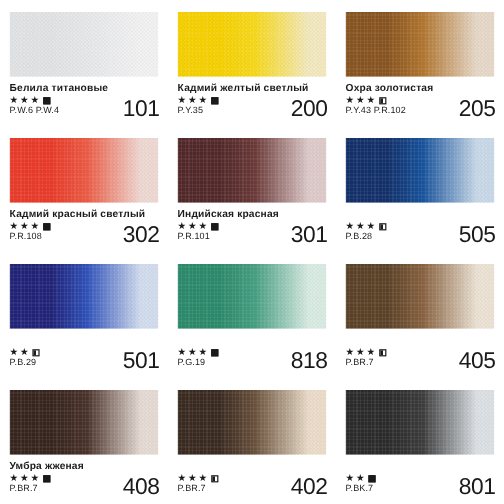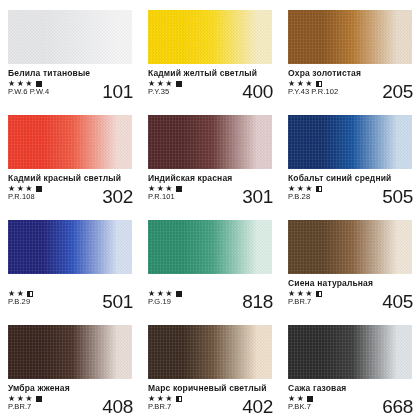--- a/index.html
+++ b/index.html
@@ -166,21 +166,21 @@
       </div>
       <div class="metarow">
         <div class="stars">
           <span class="star">★</span>
           <span class="star">★</span>
           <span class="star">★</span>
           <span class="opacity-box op-full"></span>
         </div>
       </div>
       <div class="pigment">P.Y.35</div>
-      <div class="code">400</div>
+      <div class="code">200</div>
     </div>
     <div class="cell">
       <div class="swatch">
         <div class="grad" style="background: linear-gradient(90deg, rgb(138, 85, 32) 0%, rgb(138, 85, 32) 28%, rgb(180, 119, 47) 52%, rgb(234, 220, 203) 88%, rgb(234, 220, 203) 100%);"></div>
         <div class="weave"></div>
         <div class="weave2"></div>
       </div>
       <div class="info">
         <div class="pname">Охра золотистая</div>
       </div>
@@ -234,23 +234,20 @@
       </div>
       <div class="pigment">P.R.101</div>
       <div class="code">301</div>
     </div>
     <div class="cell">
       <div class="swatch">
         <div class="grad" style="background: linear-gradient(90deg, rgb(18, 48, 107) 0%, rgb(18, 48, 107) 28%, rgb(23, 84, 159) 52%, rgb(203, 220, 236) 88%, rgb(203, 220, 236) 100%);"></div>
         <div class="weave"></div>
         <div class="weave2"></div>
       </div>
-      <div class="info">
-        <div class="pname">Кобальт синий средний</div>
-      </div>
       <div class="metarow">
         <div class="stars">
           <span class="star">★</span>
           <span class="star">★</span>
           <span class="star">★</span>
           <span class="opacity-box op-semi"></span>
         </div>
       </div>
       <div class="pigment">P.B.28</div>
       <div class="code">505</div>
@@ -287,23 +284,20 @@
       </div>
       <div class="pigment">P.G.19</div>
       <div class="code">818</div>
     </div>
     <div class="cell">
       <div class="swatch">
         <div class="grad" style="background: linear-gradient(90deg, rgb(92, 66, 39) 0%, rgb(92, 66, 39) 28%, rgb(138, 99, 64) 52%, rgb(240, 230, 215) 88%, rgb(240, 230, 215) 100%);"></div>
         <div class="weave"></div>
         <div class="weave2"></div>
       </div>
-      <div class="info">
-        <div class="pname">Сиена натуральная</div>
-      </div>
       <div class="metarow">
         <div class="stars">
           <span class="star">★</span>
           <span class="star">★</span>
           <span class="star">★</span>
           <span class="opacity-box op-semi"></span>
         </div>
       </div>
       <div class="pigment">P.BR.7</div>
       <div class="code">405</div>
@@ -327,46 +321,40 @@
       </div>
       <div class="pigment">P.BR.7</div>
       <div class="code">408</div>
     </div>
     <div class="cell">
       <div class="swatch">
         <div class="grad" style="background: linear-gradient(90deg, rgb(58, 42, 32) 0%, rgb(58, 42, 32) 28%, rgb(107, 82, 60) 52%, rgb(239, 224, 204) 88%, rgb(239, 224, 204) 100%);"></div>
         <div class="weave"></div>
         <div class="weave2"></div>
       </div>
-      <div class="info">
-        <div class="pname">Марс коричневый светлый</div>
-      </div>
       <div class="metarow">
         <div class="stars">
           <span class="star">★</span>
           <span class="star">★</span>
           <span class="star">★</span>
           <span class="opacity-box op-semi"></span>
         </div>
       </div>
       <div class="pigment">P.BR.7</div>
       <div class="code">402</div>
     </div>
     <div class="cell">
       <div class="swatch">
         <div class="grad" style="background: linear-gradient(90deg, rgb(43, 43, 43) 0%, rgb(43, 43, 43) 28%, rgb(61, 61, 61) 52%, rgb(223, 228, 232) 88%, rgb(223, 228, 232) 100%);"></div>
         <div class="weave"></div>
         <div class="weave2"></div>
       </div>
-      <div class="info">
-        <div class="pname">Сажа газовая</div>
-      </div>
       <div class="metarow">
         <div class="stars">
           <span class="star">★</span>
           <span class="star">★</span>
           <span class="opacity-box op-full"></span>
         </div>
       </div>
       <div class="pigment">P.BK.7</div>
-      <div class="code">668</div>
+      <div class="code">801</div>
     </div>
   </div>
 
 </body></html>

